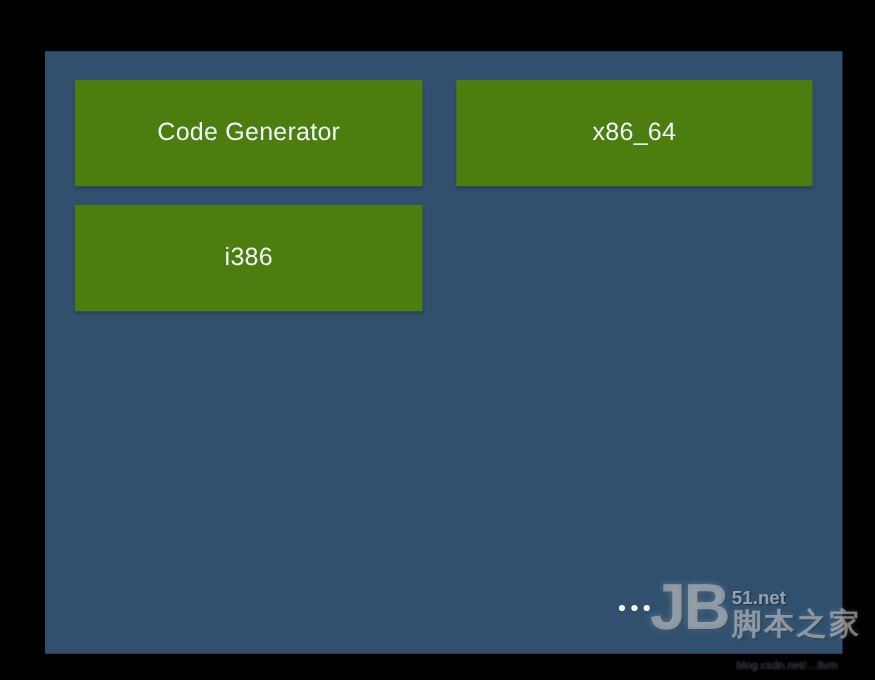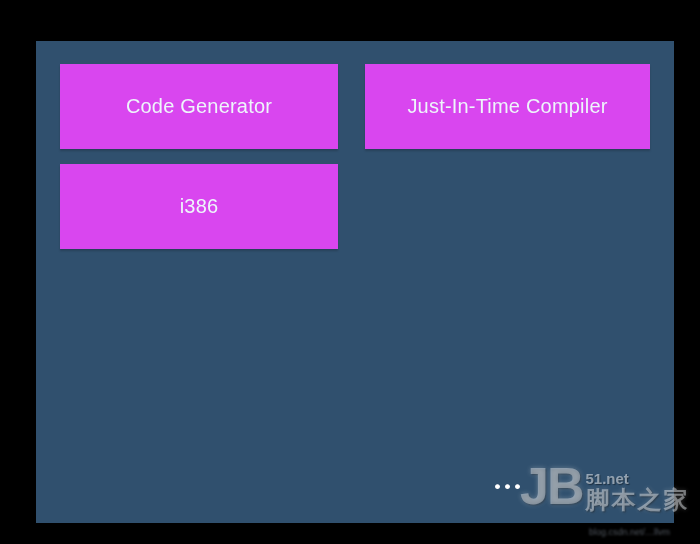--- a/index.html
+++ b/index.html
@@ -26,21 +26,21 @@
     position: absolute;
     left: 24px;
     top: 23px;
     display: grid;
     grid-template-columns: 278px 285px;
     column-gap: 27px;
     row-gap: 15px;
     grid-auto-rows: 85px;
   }
   .box {
-    background: #d946ef;
+    background: #4d7c0f;
     display: flex;
     align-items: center;
     justify-content: center;
     color: #eef5fb;
     font-size: 20px;
     letter-spacing: 0.2px;
     box-shadow: 0 2px 2px rgba(0,0,0,0.18);
   }
   .footer-row {
     position: absolute;
@@ -108,21 +108,21 @@
     white-space: nowrap;
     pointer-events: none;
   }
 </style>
 </head>
 <body>
 
 <div class="panel">
   <div class="grid">
     <div class="box">Code Generator</div>
-    <div class="box">Just-In-Time Compiler</div>
+    <div class="box">x86_64</div>
     <div class="box">i386</div>
   </div>
   <div class="footer-row">
     <span class="more-dots">•••</span>
   </div>
 </div>
 
 <div class="wm">
   <span class="wm-jb">JB</span>
   <span class="wm-right">

